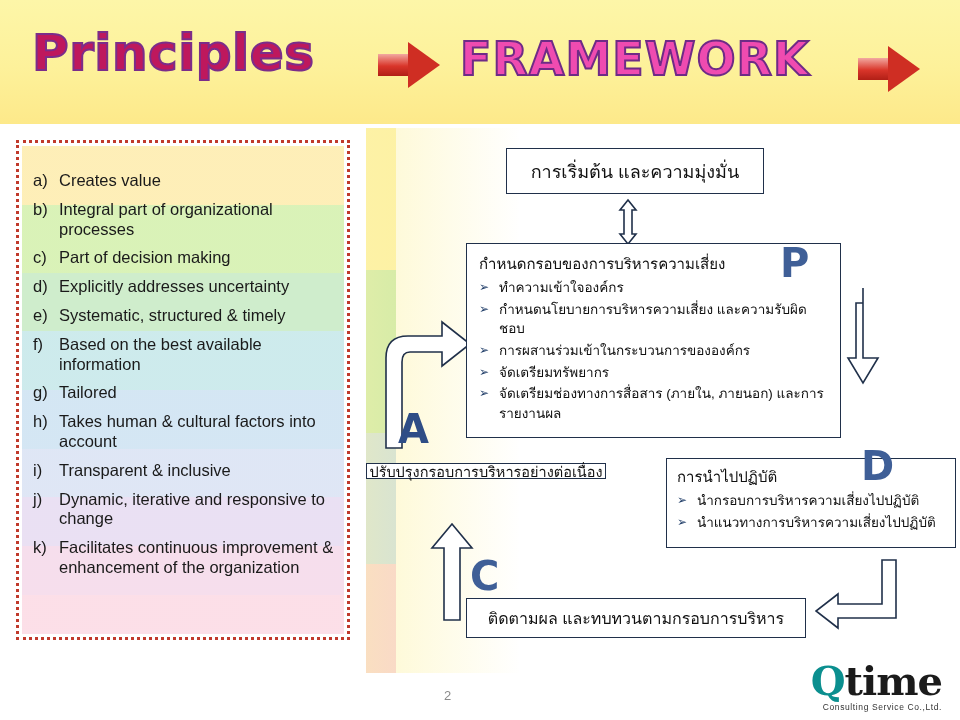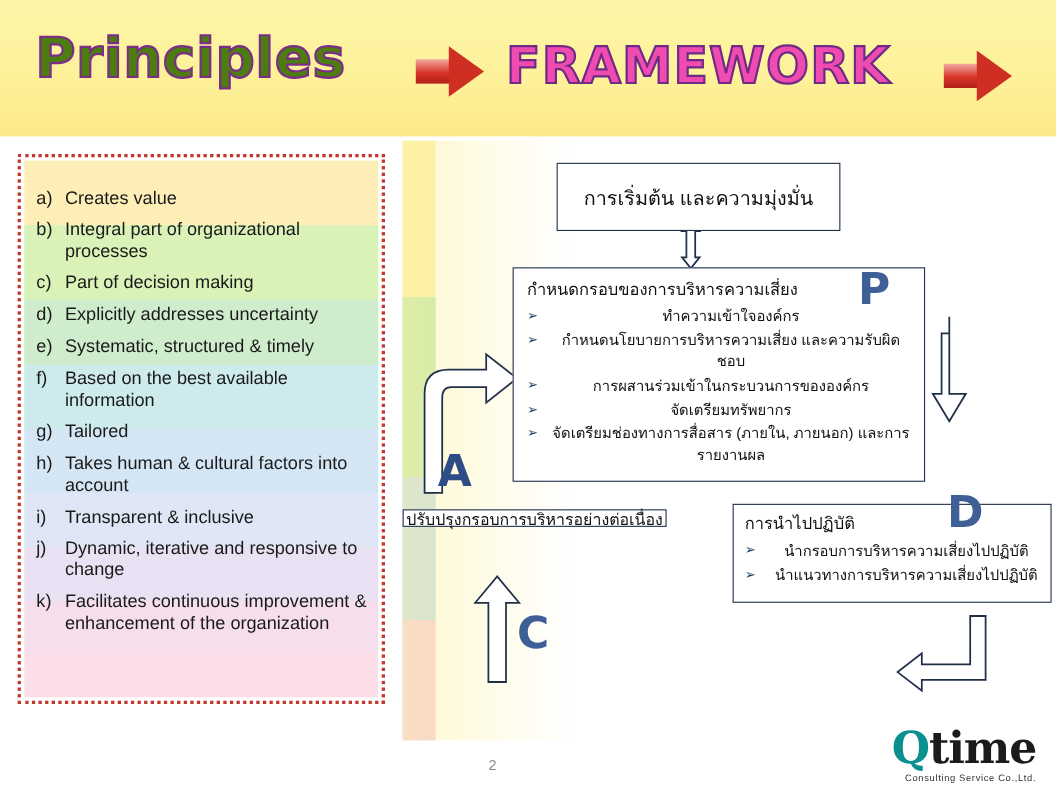--- a/index.html
+++ b/index.html
@@ -30,21 +30,21 @@
     height: 124px;
     background: linear-gradient(180deg, #fdf6a8 0%, #fdf19a 55%, #fde98a 100%);
   }
   .title-principles {
     position: absolute;
     left: 32px;
     top: 24px;
     font-family: "DejaVu Sans", sans-serif;
     font-size: 50px;
     font-weight: bold;
-    color: #4d7c0f;
+    color: #be185d;
     -webkit-text-stroke: 2px #7b2d8a;
     letter-spacing: 0.5px;
     white-space: nowrap;
   }
   .title-framework {
     position: absolute;
     left: 460px;
     top: 32px;
     font-family: "DejaVu Sans", sans-serif;
     font-size: 46px;
@@ -193,29 +193,28 @@
     margin-bottom: 2px;
   }
   .fw-box .bullets .bmark {
     flex: 0 0 20px;
     color: #24416b;
     font-size: 12px;
     padding-top: 1px;
   }
   .fw-box .bullets .btext {
     flex: 1 1 auto;
-    text-align: center;
   }
 
   
   #box-start {
     left: 140px;
     top: 20px;
     width: 258px;
-    height: 62px;
+    height: 46px;
     display: flex;
     align-items: center;
     justify-content: center;
     font-size: 18px;
   }
   #box-plan {
     left: 100px;
     top: 115px;
     width: 375px;
     height: 195px;
@@ -443,20 +442,23 @@
           <span class="bmark">➢</span>
           <span class="btext">นำกรอบการบริหารความเสี่ยงไปปฏิบัติ</span>
         </li>
         <li>
           <span class="bmark">➢</span>
           <span class="btext">นำแนวทางการบริหารความเสี่ยงไปปฏิบัติ</span>
         </li>
       </ul>
     </div>
 
+    <div class="fw-box" id="box-check">
+      <span>ติดตามผล และทบทวนตามกรอบการบริหาร</span>
+    </div>
 
     <div class="fw-box" id="box-act">
       <span>ปรับปรุงกรอบการบริหารอย่างต่อเนื่อง</span>
     </div>
 
     <div class="pdca" id="letter-p">P</div>
     <div class="pdca" id="letter-d">D</div>
     <div class="pdca" id="letter-c">C</div>
     <div class="pdca" id="letter-a">A</div>
   </div>

